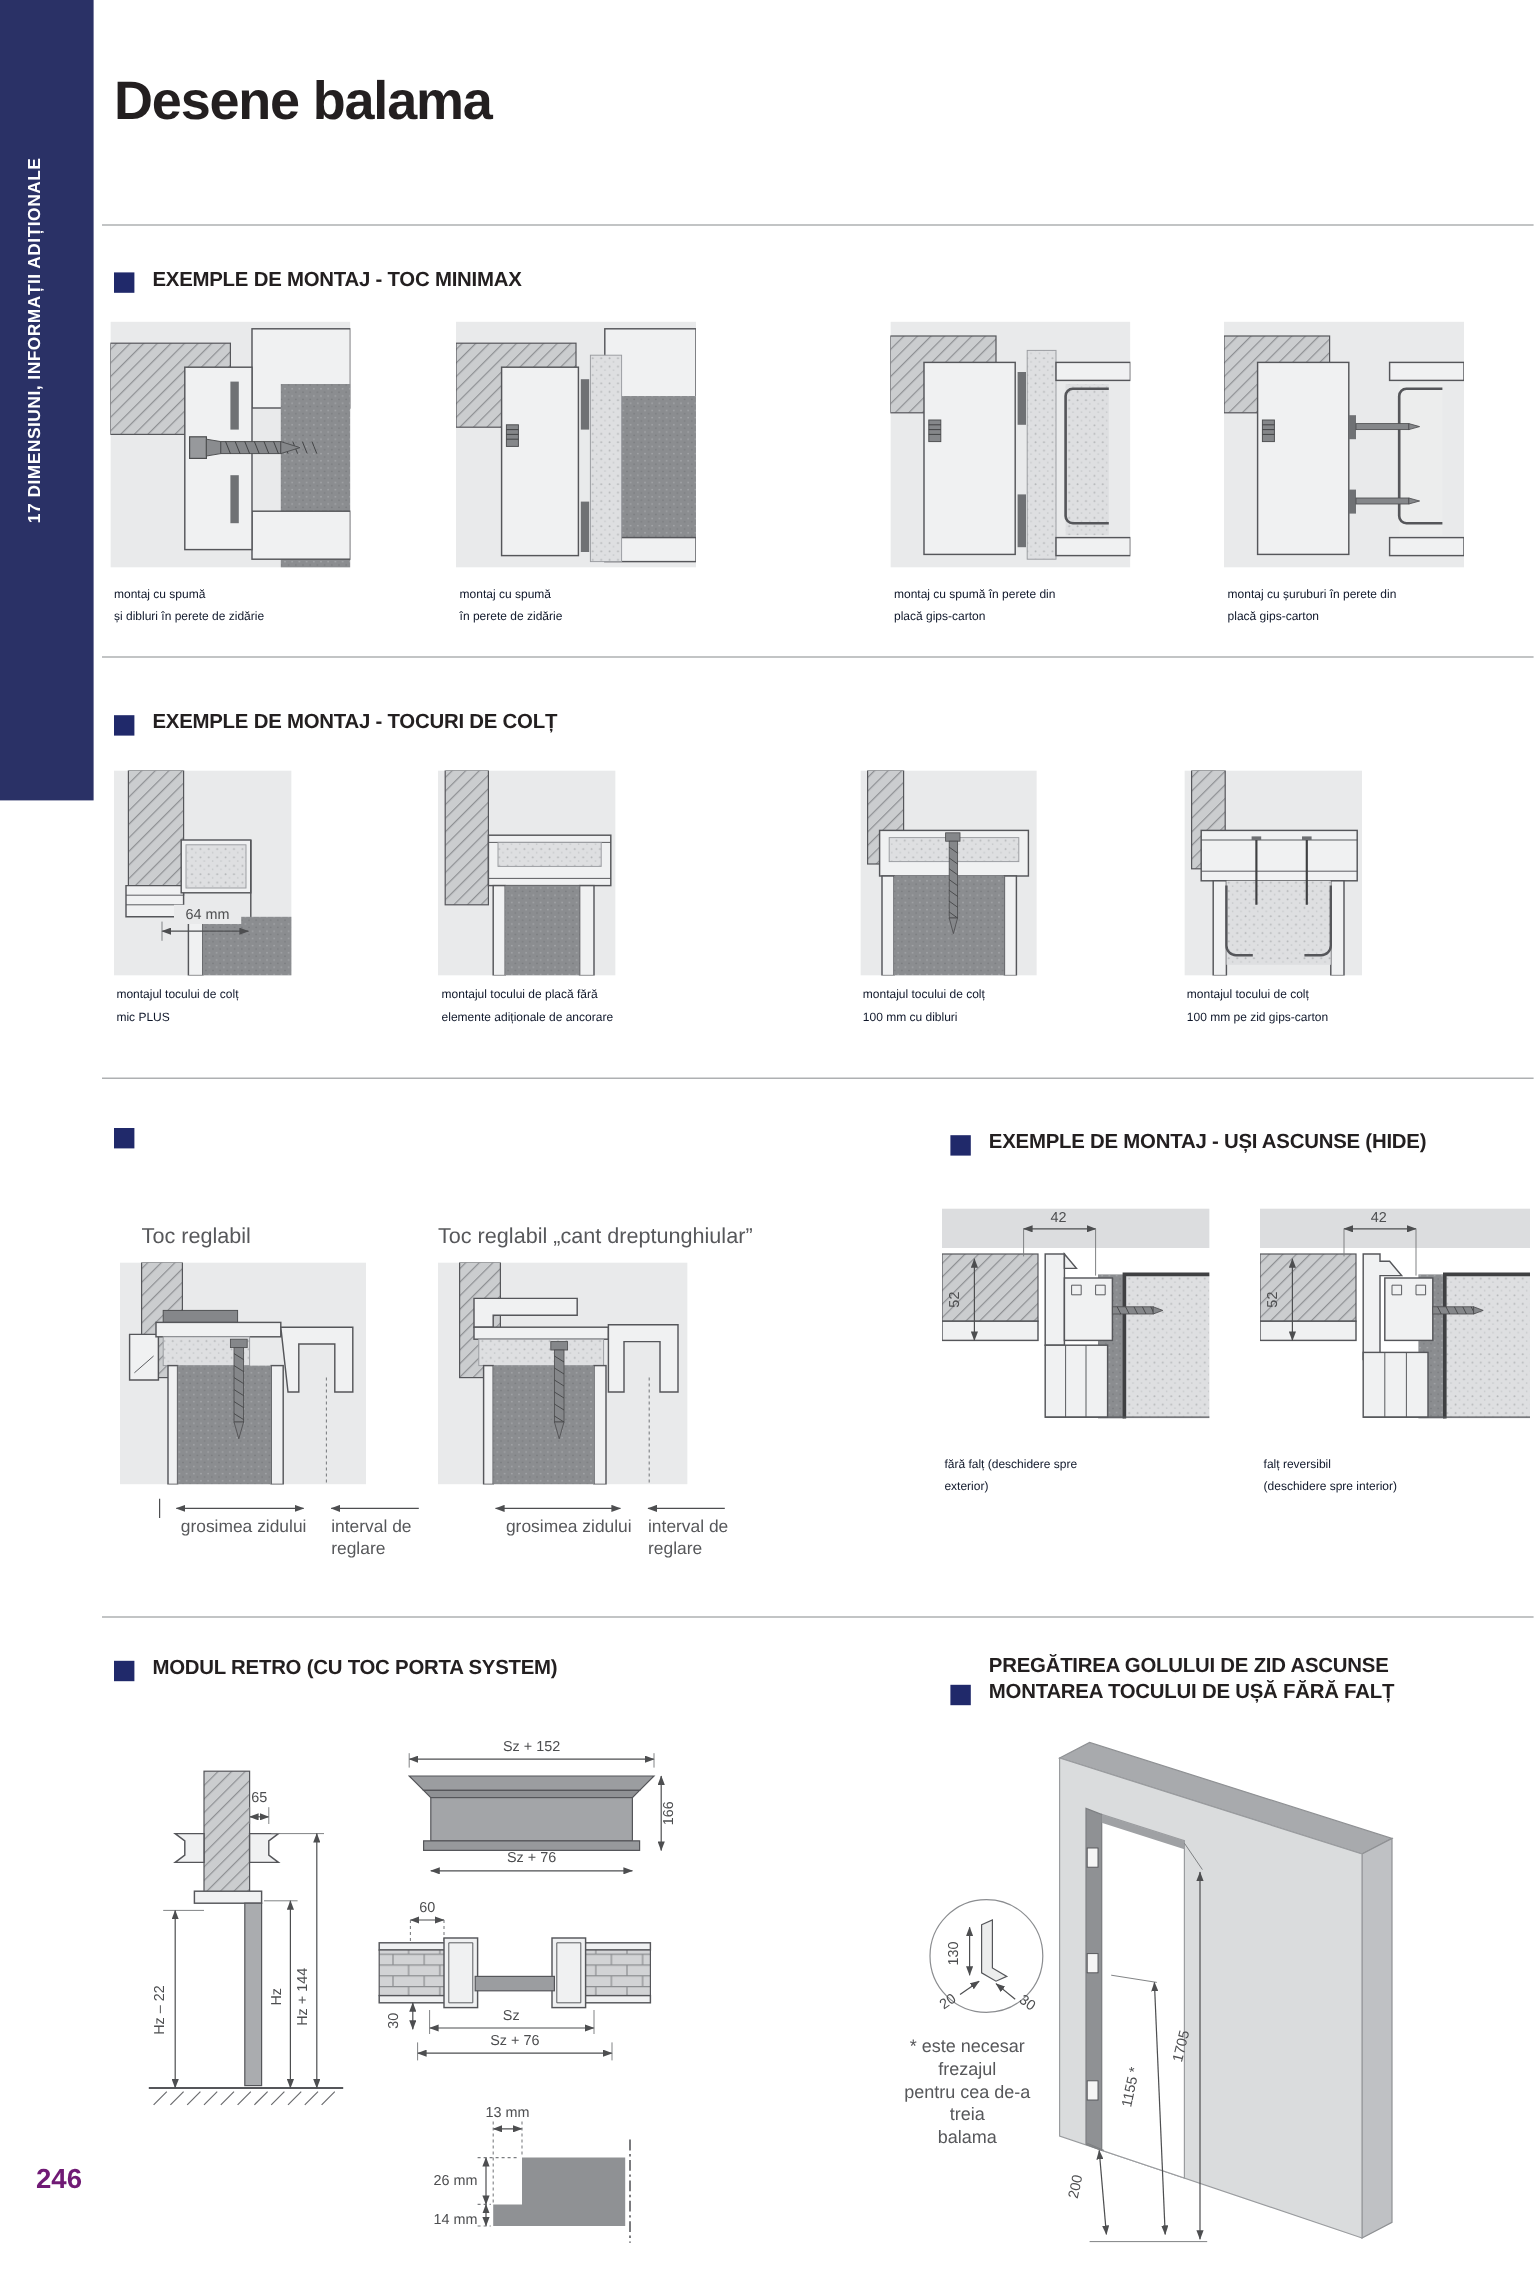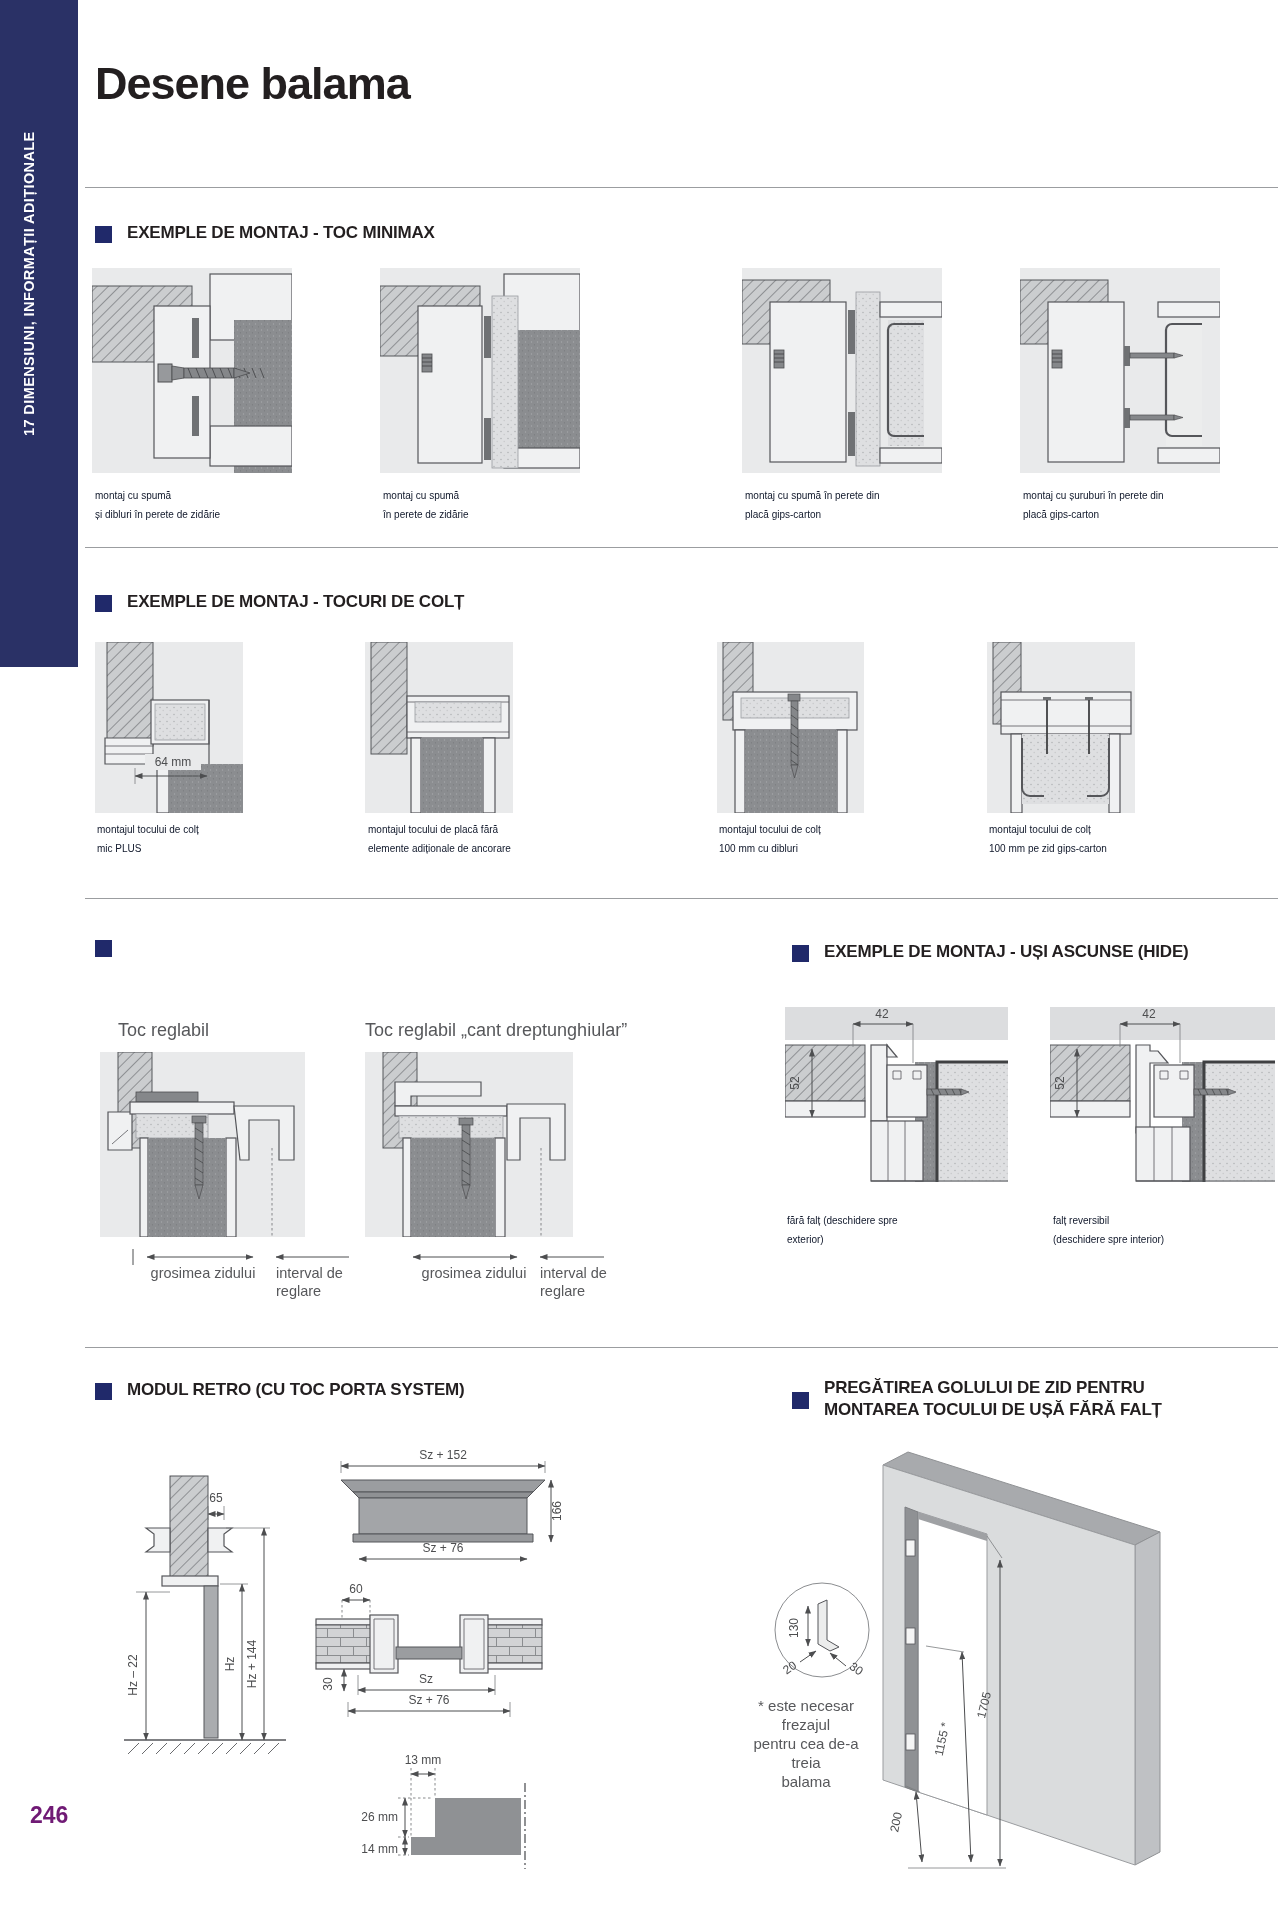--- a/index.html
+++ b/index.html
@@ -1,21 +1,21 @@
 <!DOCTYPE html>
 <html><head>
 <meta charset="utf-8">
 <style>
   html,body{margin:0;padding:0;background:#fff}
   .page{position:relative;width:1280px;height:1907px;background:#ffffff;font-family:"Liberation Sans",sans-serif;overflow:hidden}
   .sidebar{position:absolute;left:0;top:0;width:78px;height:667px;background:#2a3166}
   .sidebar-label{position:absolute;left:21px;top:436px;width:292px;transform:rotate(-90deg);transform-origin:0 0;color:#ffffff;font-size:14.5px;font-weight:bold;letter-spacing:.4px;white-space:nowrap}
   .page-title{position:absolute;left:95px;top:58px;font-size:45px;font-weight:800;color:#231f20;letter-spacing:-1px}
   .rule{position:absolute;left:85px;right:2px;height:0;border-top:1.5px solid #9b9da0}
-  .sec-head{position:absolute;display:flex;gap:15px;align-items:center}
+  .sec-head{position:absolute;display:flex;gap:15px;align-items:flex-end}
   .sq{width:17px;height:17px;background:#20296a;flex:none;margin-top:2px}
   .sec-title{font-size:17px;font-weight:bold;color:#231f20;line-height:22px;white-space:pre-line;letter-spacing:-.2px}
   .cap{position:absolute;font-size:10px;line-height:19px;color:#0f172a;white-space:pre-line}
   .sublabel{position:absolute;font-size:18px;color:#57585b}
   .note{position:absolute;font-size:15px;line-height:19px;color:#57585b;text-align:center;white-space:pre-line}
   .dimlabel{position:absolute;font-size:14.5px;line-height:18px;color:#57585b;white-space:pre-line}
   .pageno{position:absolute;left:30px;top:1802px;font-size:23px;font-weight:bold;color:#701a75}
   .dw{position:absolute}
   svg text{font-family:"Liberation Sans",sans-serif;font-size:12px;fill:#4d4e50}
   .dln{stroke:#4d4e50;stroke-width:1;fill:none}
@@ -422,21 +422,21 @@
     <line x1="60" y1="45" x2="95" y2="45" class="dot"></line>
     <line x1="60" y1="84" x2="71" y2="84" class="dot"></line>
     <text x="60" y="100" text-anchor="end">14 mm</text>
     <line x1="67" y1="84" x2="67" y2="102" class="dln dla"></line>
     <line x1="60" y1="102" x2="71" y2="102" class="dot"></line>
     <line x1="187" y1="30" x2="187" y2="116" stroke="#55565a" stroke-width="1.3" stroke-dasharray="9 3 2 3" fill="none"></line>
   </svg>
 
   <div class="sec-head" style="left:792px;top:1377px;width:470px">
     <div class="sq"></div>
-    <div class="sec-title">PREGĂTIREA GOLULUI DE ZID PENTRU
+    <div class="sec-title">PREGĂTIREA GOLULUI DE ZID ASCUNSE
 MONTAREA TOCULUI DE UȘĂ FĂRĂ FALȚ</div>
   </div>
 
   <svg class="dw" style="left:740px;top:1438px" width="540" height="458" viewBox="0 0 540 458">
     <polygon points="143,27 168,14 420,94 395,107" fill="#a8aaad" stroke="#8f9194"></polygon>
     <polygon points="395,107 420,94 420,414 395,427" fill="#bfc1c4" stroke="#8f9194"></polygon>
     <polygon points="143,27 395,107 395,427 143,342" fill="#dadcdd" stroke="#9a9c9f"></polygon>
     <polygon points="178,74 247,96 247,377 178,354" fill="#ffffff" stroke="#9a9c9f"></polygon>
     <polygon points="165,69 178,74 178,354 165,349" fill="#8f9194" stroke="#7d7f82"></polygon>
     <polygon points="178,74 247,96 247,103 178,81" fill="#9fa1a4"></polygon>

